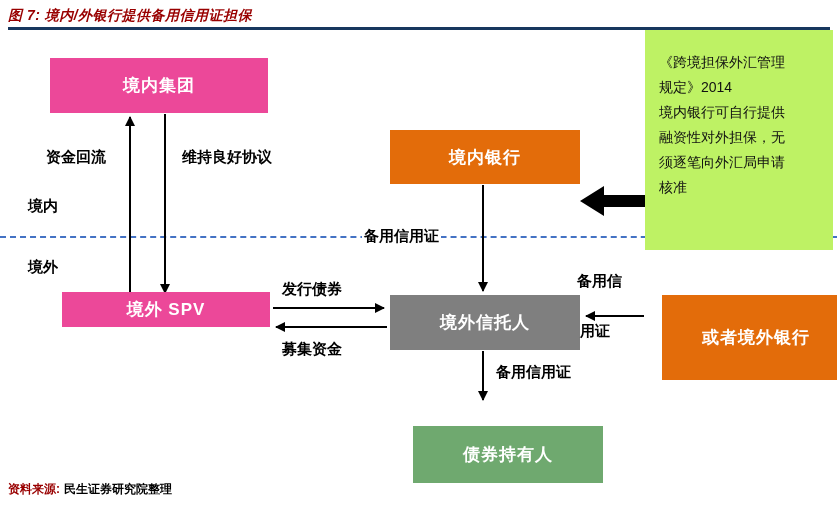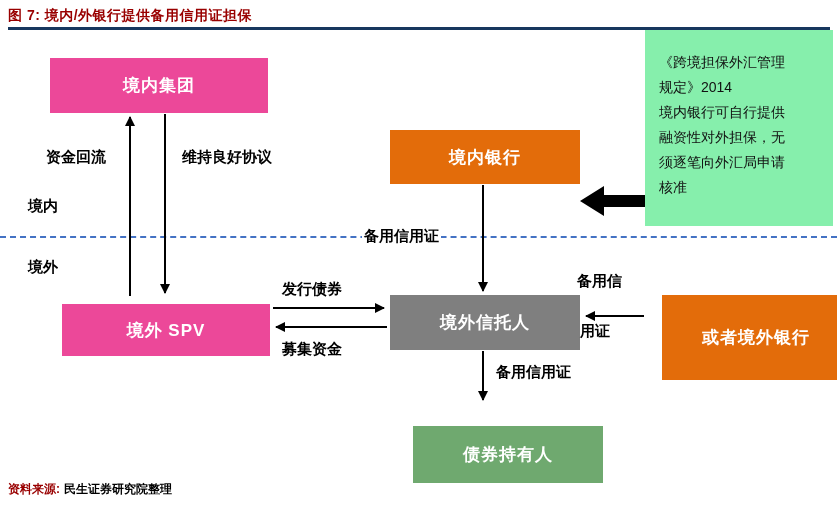--- a/index.html
+++ b/index.html
@@ -1,38 +1,38 @@
 <!DOCTYPE html>
 <html><head>
 <meta charset="utf-8">
 <style>
   * { margin:0; padding:0; box-sizing:border-box; }
   html,body { background:#ffffff; }
   body { font-family:"Liberation Sans","DejaVu Sans",sans-serif; }
   .canvas { position:relative; width:837px; height:508px; background:#ffffff; overflow:hidden; }
 
-  .fig-title { position:absolute; left:8px; top:7px; font-size:14px; font-weight:bold; color:#990000; letter-spacing:0.5px; }
+  .fig-title { position:absolute; left:8px; top:7px; font-size:14px; font-weight:bold; color:#990000; letter-spacing:0.5px;font-style:italic; }
   .title-rule { position:absolute; left:8px; right:7px; top:27px; height:3px; background:#17375E; }
 
   .region-divider { position:absolute; left:0; right:0; top:236px; border-top:2px dashed #4472C4; }
 
   .arrows { position:absolute; left:0; top:0; pointer-events:none; }
 
   .node { position:absolute; display:flex; align-items:center; justify-content:center;
           color:#ffffff; font-weight:bold; font-size:17px; letter-spacing:1px; }
   .navy   { background:#ec4899; }
   .orange { background:#E36C0A; }
   .gray   { background:#7F7F7F; }
   .green  { background:#6FA96F; }
 
   .edge-label { position:absolute; font-weight:bold; font-size:15px; color:#000; white-space:nowrap; }
   .on-line { background:#ffffff; padding:0 2px; }
   .region-label { position:absolute; font-weight:bold; font-size:15px; color:#000; }
 
-  .note { position:absolute; left:645px; top:30px; width:188px; height:196px; background:#86efac;
+  .note { position:absolute; left:645px; top:30px; width:188px; height:220px; background:#bef264;
           padding:20px 10px 0 14px; font-size:14px; line-height:25px; color:#111;
           white-space:pre-line; font-weight:500; }
 
   .footer { position:absolute; left:8px; top:481px; font-size:12px; font-weight:bold; color:#000; }
   .footer .src { color:#990000; margin-right:4px;margin-top:12px; }
 </style>
 </head>
 <body>
 
 <div class="canvas">
@@ -55,21 +55,21 @@
     <line x1="387" y1="327" x2="276" y2="327" stroke="#000" stroke-width="2" marker-end="url(#ah)"></line>
     <line x1="644" y1="316" x2="586" y2="316" stroke="#000" stroke-width="2" marker-end="url(#ah)"></line>
     <line x1="483" y1="351" x2="483" y2="400" stroke="#000" stroke-width="2" marker-end="url(#ah)"></line>
     <polygon points="645,195 604,195 604,186 580,201 604,216 604,207 645,207" fill="#000"></polygon>
   </svg>
 
   <div class="node navy" style="left:50px; top:58px; width:218px; height:55px;">境内集团</div>
 
   <div class="node orange" style="left:390px; top:130px; width:190px; height:54px;">境内银行</div>
 
-  <div class="node navy" style="left:62px; top:304px; width:208px; height:52px;">境外 SPV</div>
+  <div class="node navy" style="left:62px; top:292px; width:208px; height:35px;">境外 SPV</div>
 
   <div class="node gray" style="left:390px; top:295px; width:190px; height:55px;">境外信托人</div>
 
   <div class="node orange" style="left:662px; top:295px; width:188px; height:85px;">或者境外银行</div>
 
   <div class="node green" style="left:413px; top:405px; width:190px; height:57px;margin-top:21px;">债券持有人</div>
 
   <div class="note">《跨境担保外汇管理
 规定》2014
 境内银行可自行提供

